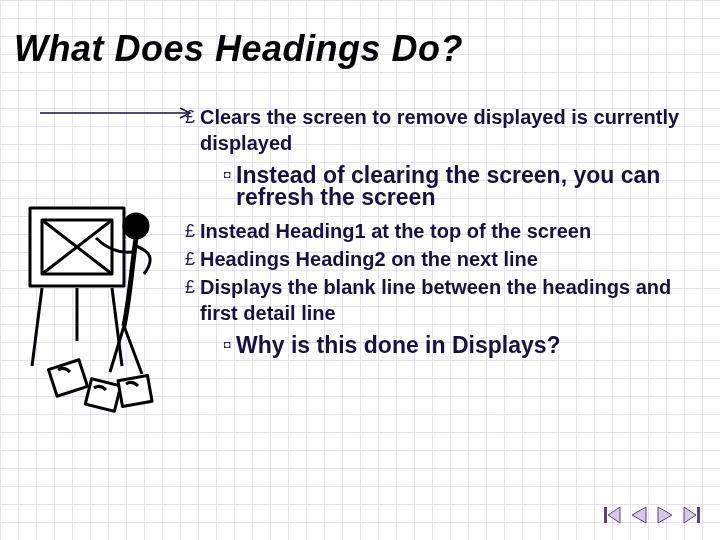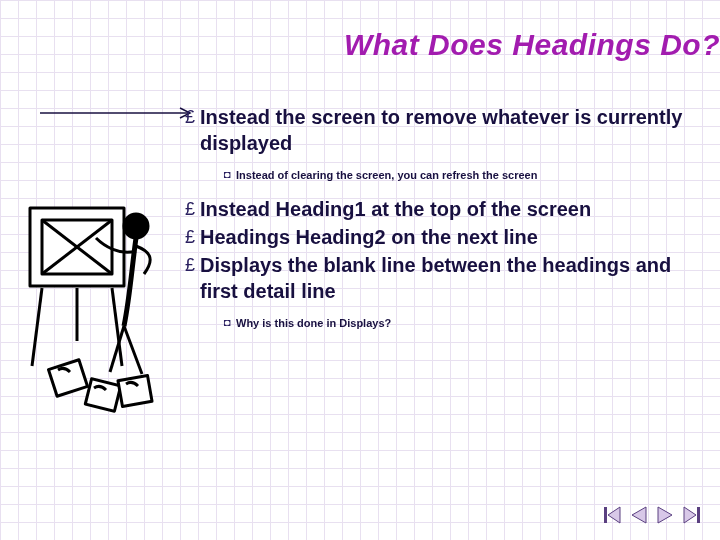--- a/index.html
+++ b/index.html
@@ -12,25 +12,24 @@
       linear-gradient(90deg, #e8e0f0 1px, transparent 1px);
     background-size: 18px 18px;
     font-family: Verdana, Geneva, sans-serif;
     position: relative;
     overflow: hidden;
   }
   .title {
     font-family: Verdana, sans-serif;
     font-weight: 900;
     font-style: italic;
-    font-size: 30px;
-    color: #a21caf;
+    font-size: 36px;
+    color: #000000;
     padding: 28px 0 0 14px;
     letter-spacing: 0.5px;
-    text-align: right;
   }
   .arrow {
     position: absolute;
     left: 40px;
     top: 106px;
     width: 160px;
     height: 14px;
   }
   .content {
     position: absolute;
@@ -64,21 +63,21 @@
   }
   .sub-bullet {
     flex: 0 0 18px;
     font-size: 11px;
     color: #2a2060;
     line-height: 20px;
     text-align: center;
   }
   .sub-text {
     flex: 1;
-    font-size: 11px;
+    font-size: 23px;
     font-weight: 700;
     color: #181040;
     line-height: 22px;
   }
   .clipart {
     position: absolute;
     left: 24px;
     top: 196px;
     width: 158px;
     height: 230px;
@@ -99,21 +98,21 @@
 
 <svg class="arrow" viewBox="0 0 160 14">
   <line x1="0" y1="7" x2="148" y2="7" stroke="#181040" stroke-width="1.5"></line>
   <polyline points="140,2 150,7 140,12" fill="none" stroke="#181040" stroke-width="1.5"></polyline>
 </svg>
 
 <div class="content">
 
   <div class="bullet-row">
     <span class="main-bullet">£</span>
-    <span class="main-text">Instead the screen to remove whatever is currently displayed</span>
+    <span class="main-text">Clears the screen to remove displayed is currently displayed</span>
   </div>
   <div class="sub-row">
     <span class="sub-bullet">◘</span>
     <span class="sub-text">Instead of clearing the screen, you can refresh the screen</span>
   </div>
 
   <div class="bullet-row">
     <span class="main-bullet">£</span>
     <span class="main-text">Instead Heading1 at the top of the screen</span>
   </div>

